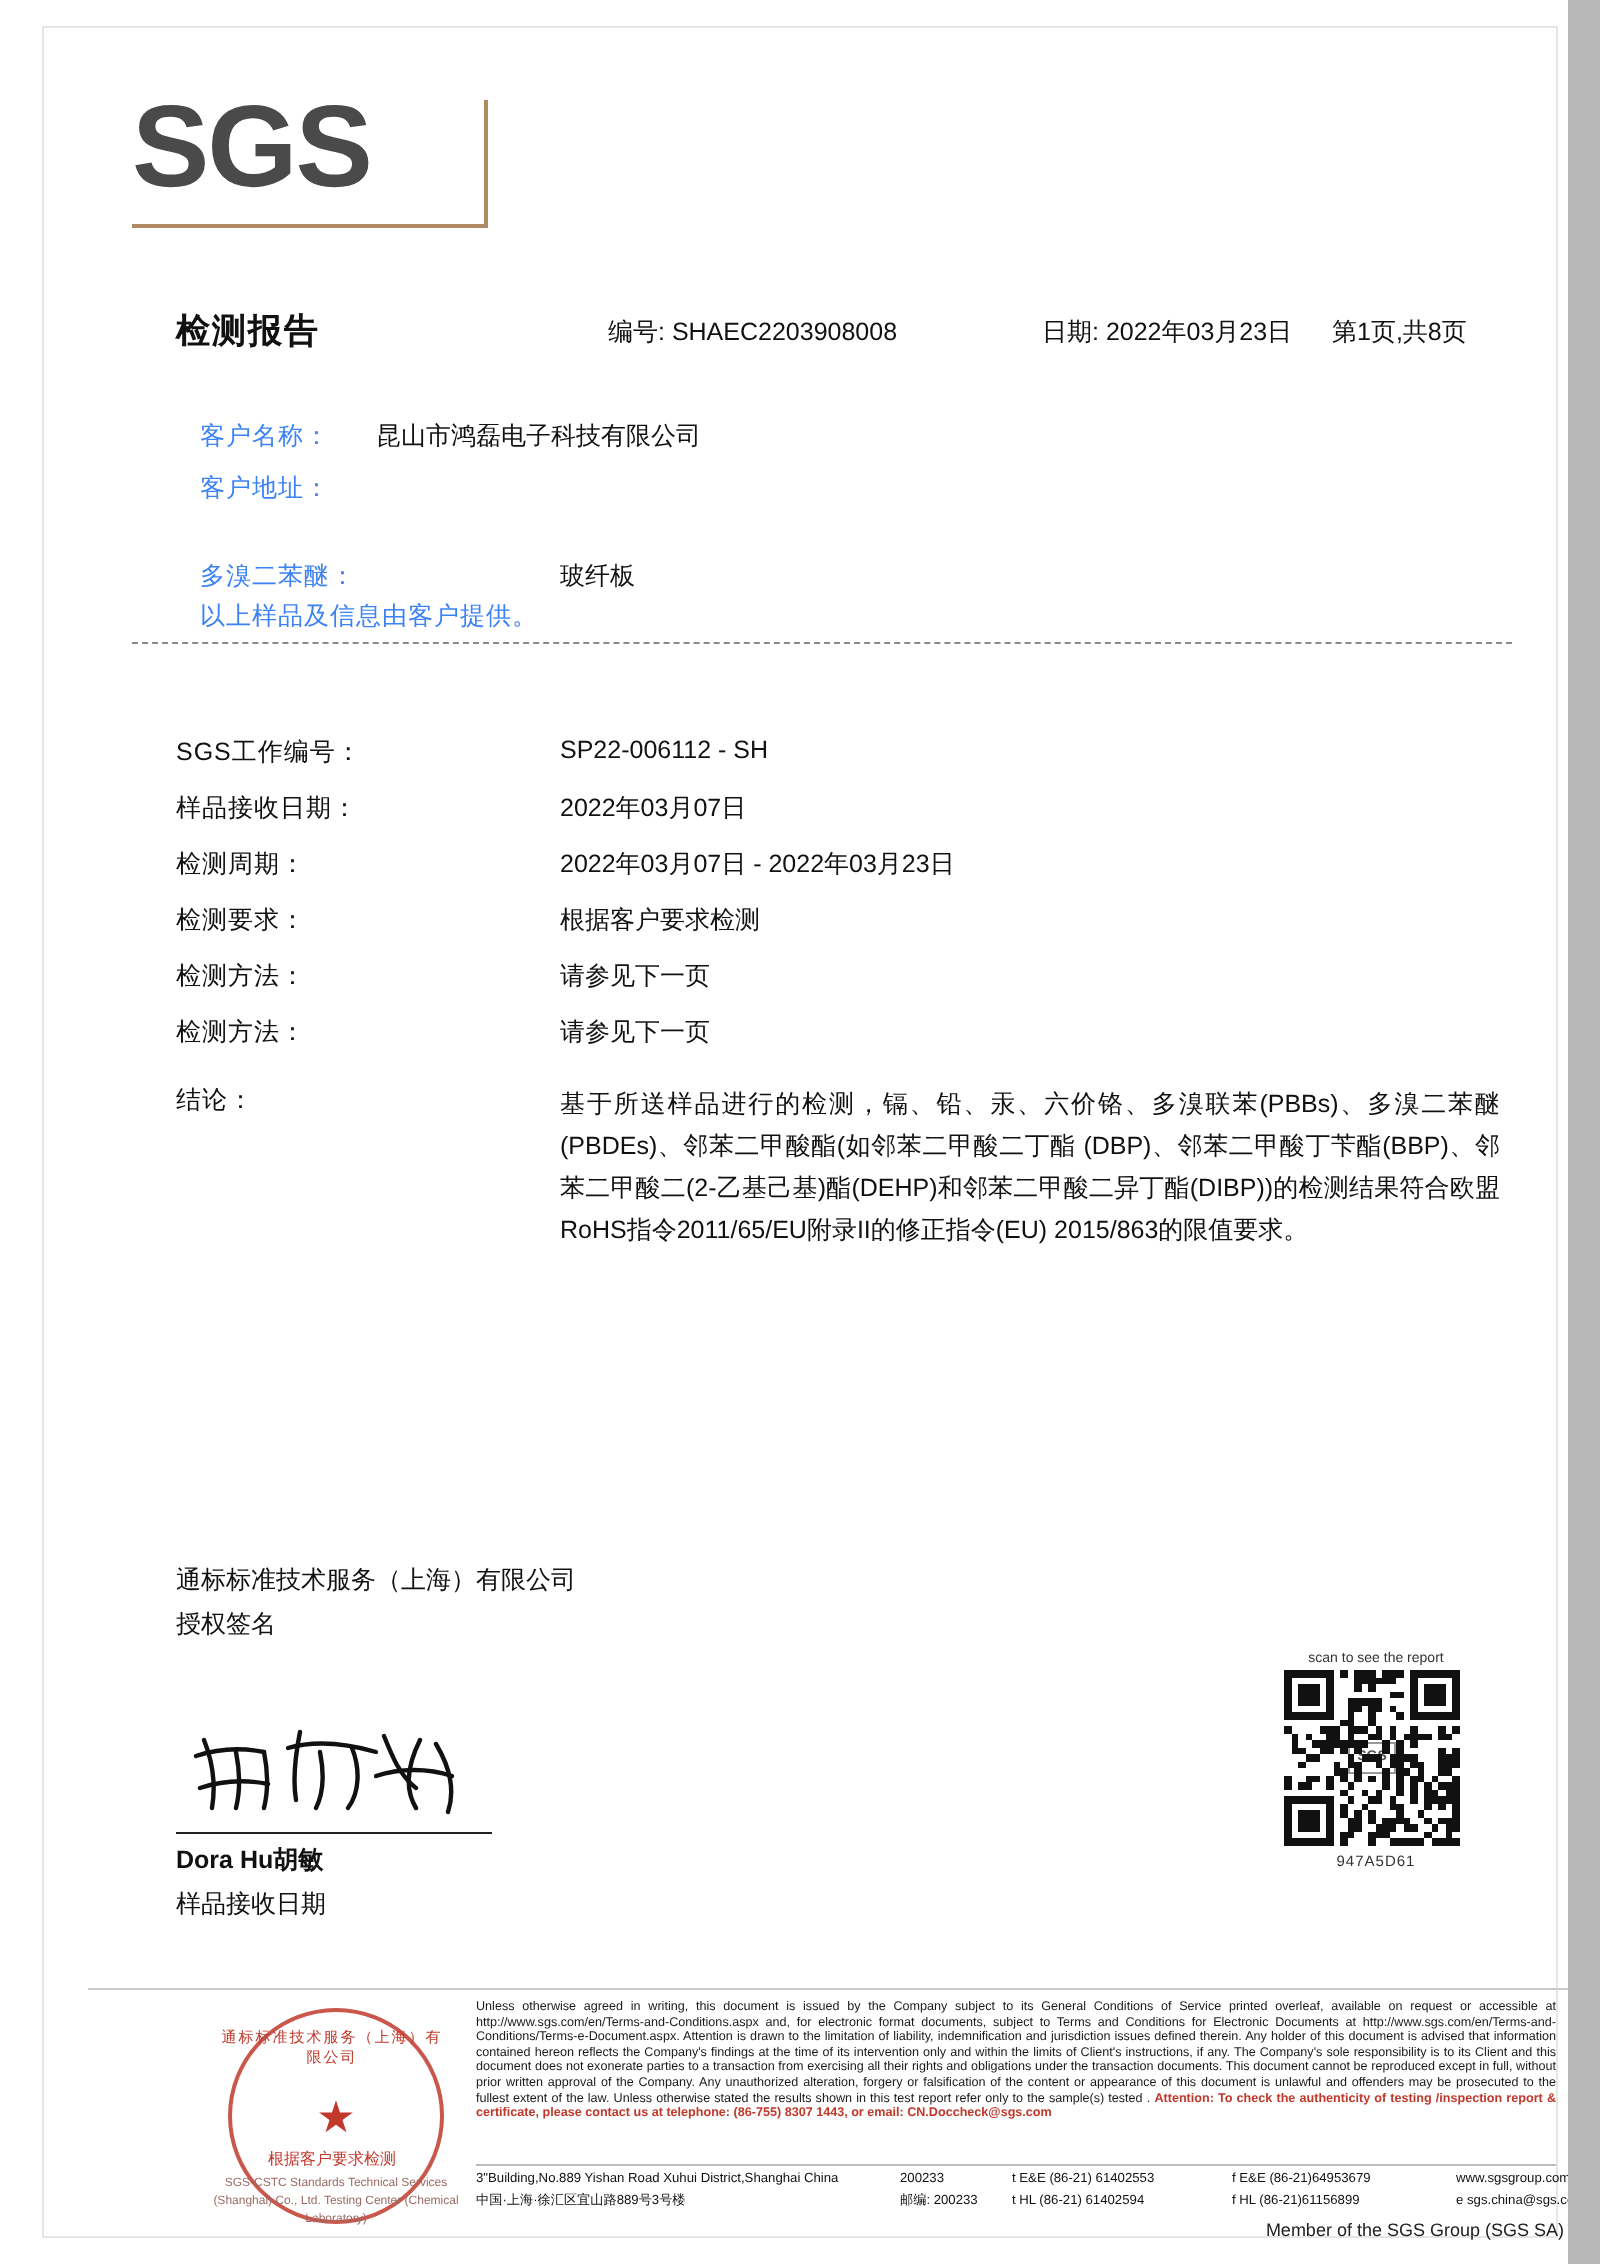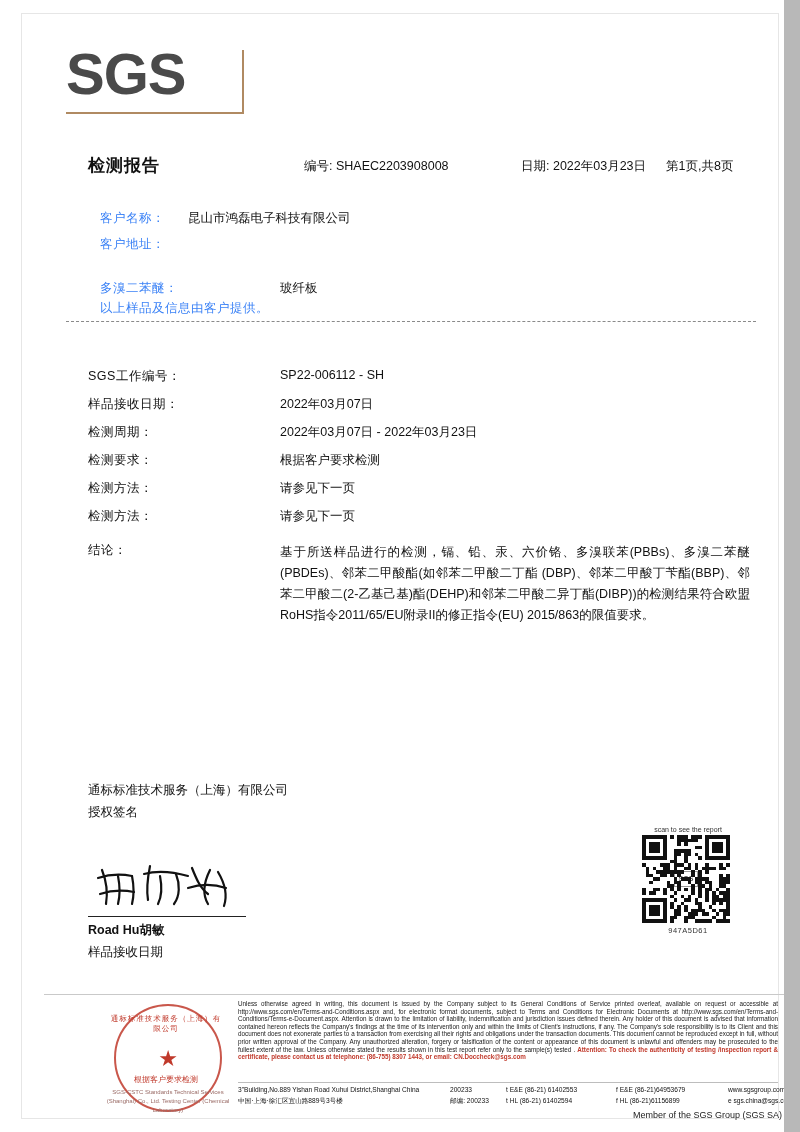--- a/index.html
+++ b/index.html
@@ -431,21 +431,21 @@
           <path d="M68 22 C70 32, 70 42, 66 50"></path>
           <path d="M84 20 C88 30, 88 42, 82 50"></path>
           <path d="M100 14 C104 24, 108 34, 116 40"></path>
           <path d="M118 16 C112 28, 110 40, 116 50"></path>
           <path d="M96 34 C108 30, 122 30, 134 34"></path>
           <path d="M126 18 C132 28, 136 40, 132 52"></path>
         </g>
       </svg>
     </div>
     <div class="sign-rule"></div>
-    <div class="sign-name">Road Hu胡敏</div>
+    <div class="sign-name">Dora Hu胡敏</div>
     <div class="sign-role">样品接收日期</div>
 
     <div class="qr-block">
       <div class="qr-caption">scan to see the report</div>
       <div class="qr-code" id="qr-code">
         <div class="qr-center">SGS</div>
       <div class="cell" style="left: 28.16px; top: 0px; width: 3.52px; height: 3.52px;"></div>
           <div class="cell" style="left: 35.2px; top: 0px; width: 3.52px; height: 3.52px;"></div>
           <div class="cell" style="left: 38.72px; top: 0px; width: 3.52px; height: 3.52px;"></div>
           <div class="cell" style="left: 42.24px; top: 0px; width: 3.52px; height: 3.52px;"></div>

